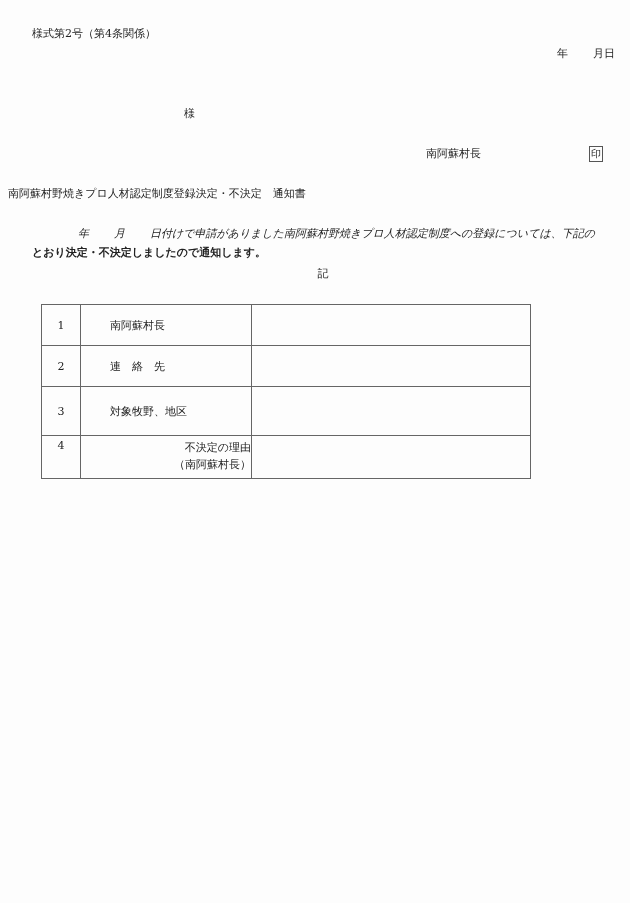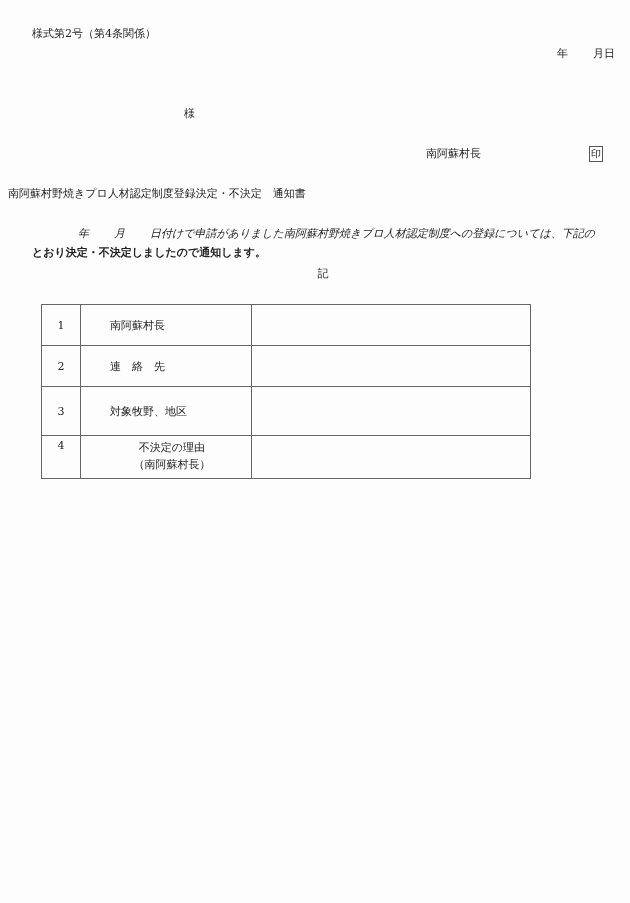--- a/index.html
+++ b/index.html
@@ -30,21 +30,21 @@
   }
   #record td { border: 1px solid #666; padding: 0; vertical-align: middle; }
   #record td.num { width: 38px; text-align: center; }
   #record td.label { width: 141px; padding-left: 29px; }
   #record td.value { }
   #record tr.r1 td { height: 40px; }
   #record tr.r2 td { height: 40px; }
   #record tr.r3 td { height: 48px; }
   #record tr.r4 td { height: 39px; vertical-align: top; }
   #record tr.r4 td.num { padding-top: 3px; }
-  #record tr.r4 td.label { padding-left: 12px; text-align: center; padding-top: 3px; line-height: 17px; }
+  #record tr.r4 td.label { padding-left: 12px; text-align: right; padding-top: 3px; line-height: 17px; }
 </style>
 </head>
 <body>
 
 <div class="abs" id="form-no">様式第2号（第4条関係）</div>
 
 <div class="abs" id="date-line">
   <span style="width:36px">年</span><span style="width:36px">月</span><span>日</span>
 </div>
 

